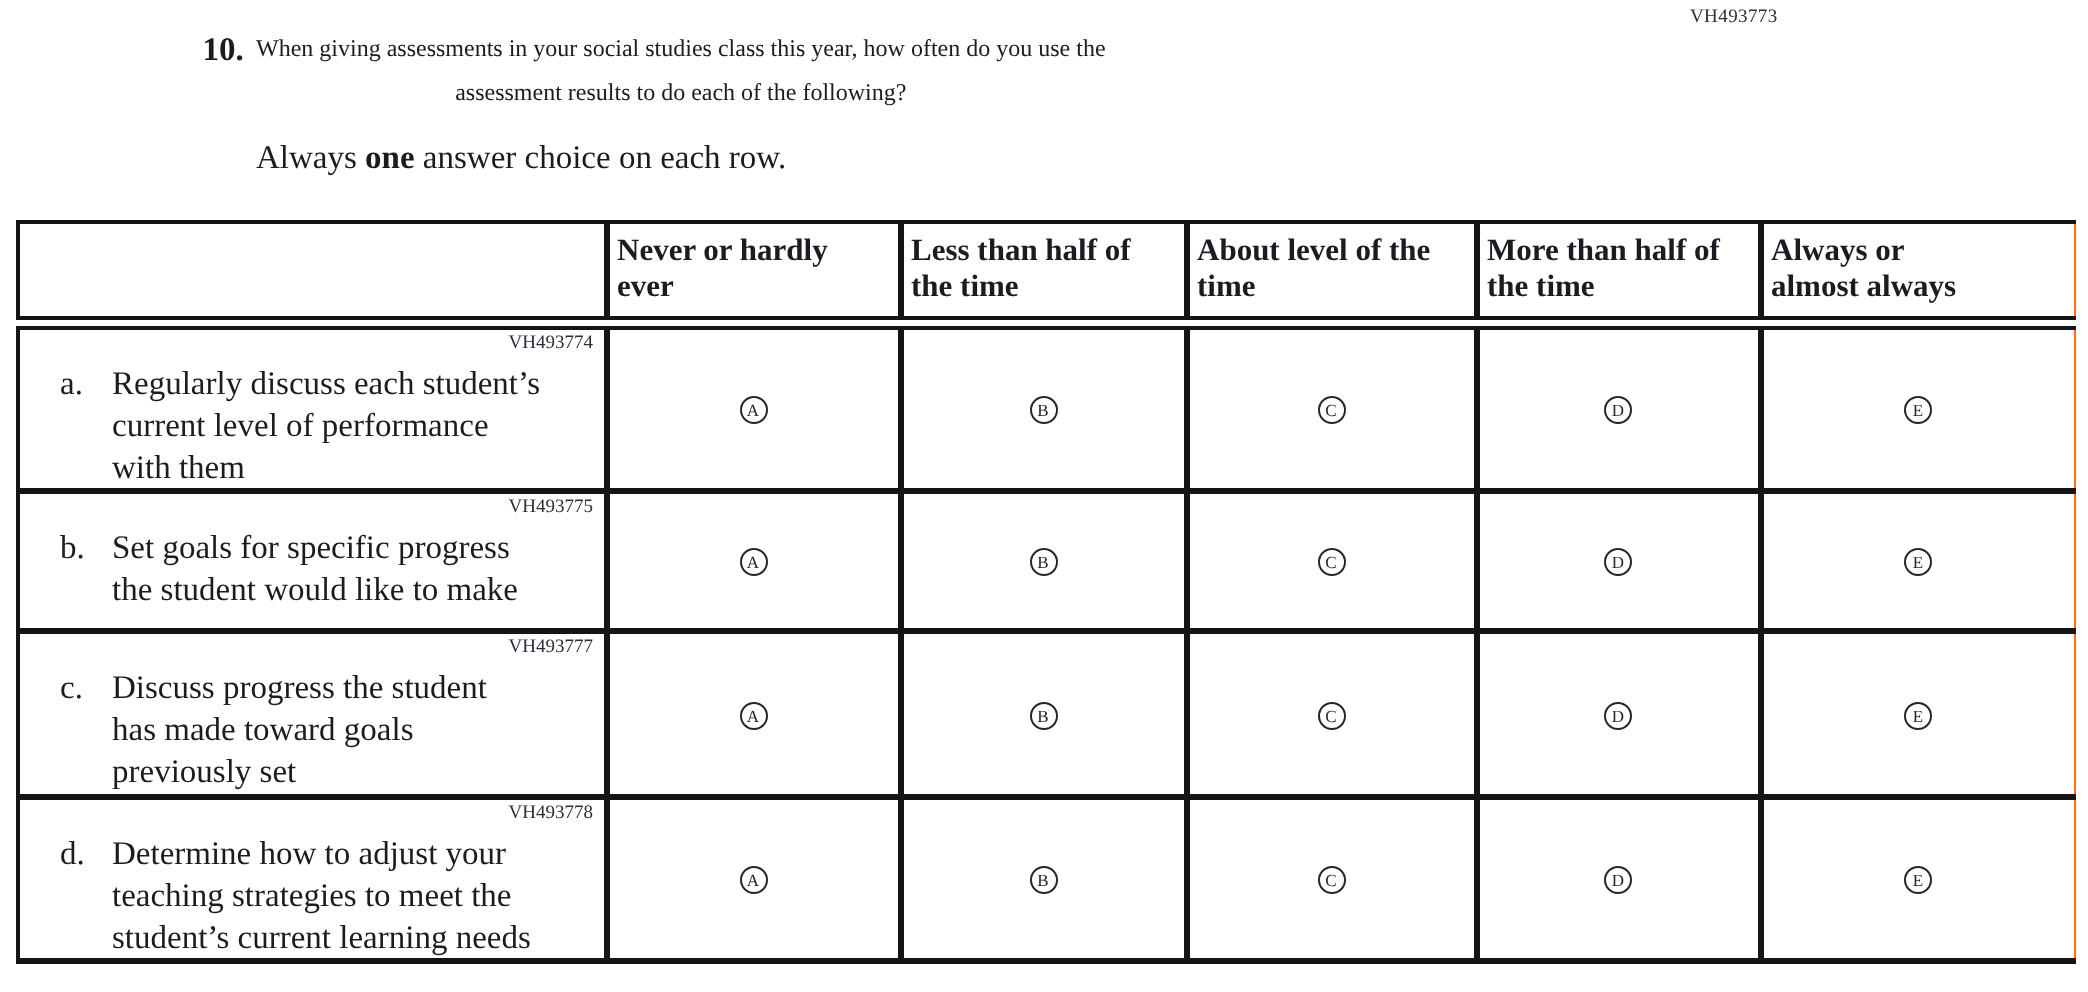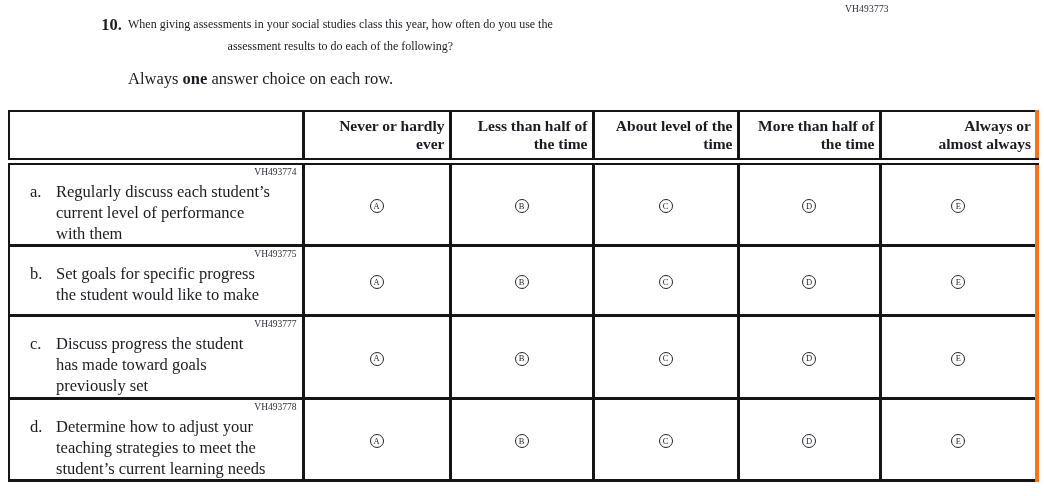--- a/index.html
+++ b/index.html
@@ -22,31 +22,31 @@
   .instruction .b { font-weight: bold; }
 
   table.matrix {
     position: absolute; left: 8px; top: 110px;
     width: 1028px;
     border-collapse: collapse;
     table-layout: fixed;
   }
   .matrix th, .matrix td { border: 3px solid #151515; }
   .matrix th:first-child, .matrix td:first-child { border-left: 2px solid #151515; }
-  .matrix th:last-child, .matrix td:last-child { border-right: 4px solid #f97316; }
+  .matrix th:last-child, .matrix td:last-child { border-right: 1px solid #f97316; }
   .matrix thead th { border-top: 2px solid #151515; border-bottom: 7px double #151515; }
   .matrix thead tr { height: 50px; }
   tr.row-0 { height: 84px; }
   tr.row-1 { height: 70px; }
   tr.row-2 { height: 83px; }
   tr.row-3 { height: 81px; margin-left: 13px; }
 
   .matrix thead th {
     font-size: 15.5px; font-weight: bold; line-height: 18px;
-    text-align: right; vertical-align: middle;
+    text-align: left; vertical-align: middle;
     white-space: pre-line; padding: 2px 4px;
   }
   td.stmt-cell { vertical-align: top; padding: 0; }
   .vh-cell {
     text-align: right; font-size: 9.5px; color: #2c2c3a;
     padding: 2px 5px 0 16px; line-height: 11px;
   }
   .stmt { display: flex; padding-left: 20px; margin-top: 3px; }
   .stmt-marker { flex: 0 0 26px; font-size: 16.5px; line-height: 21px; }
   .stmt-text { font-size: 16.5px; line-height: 21px; white-space: pre-line; }

